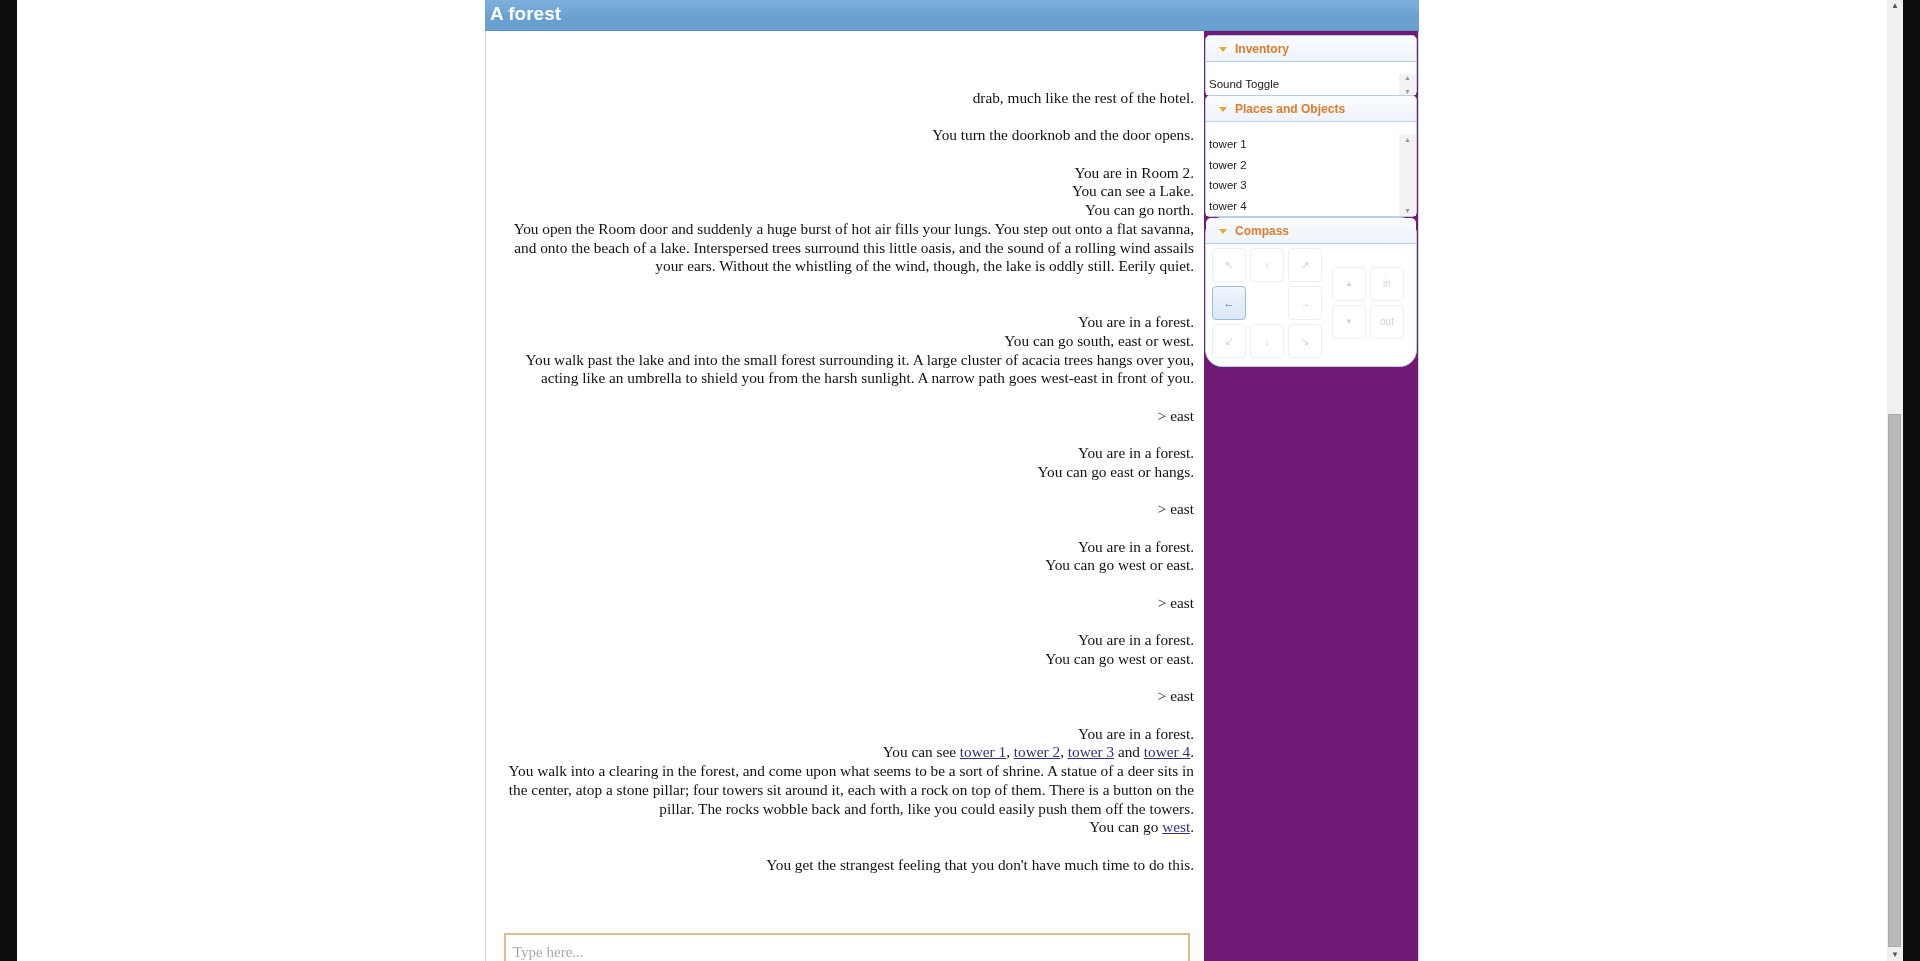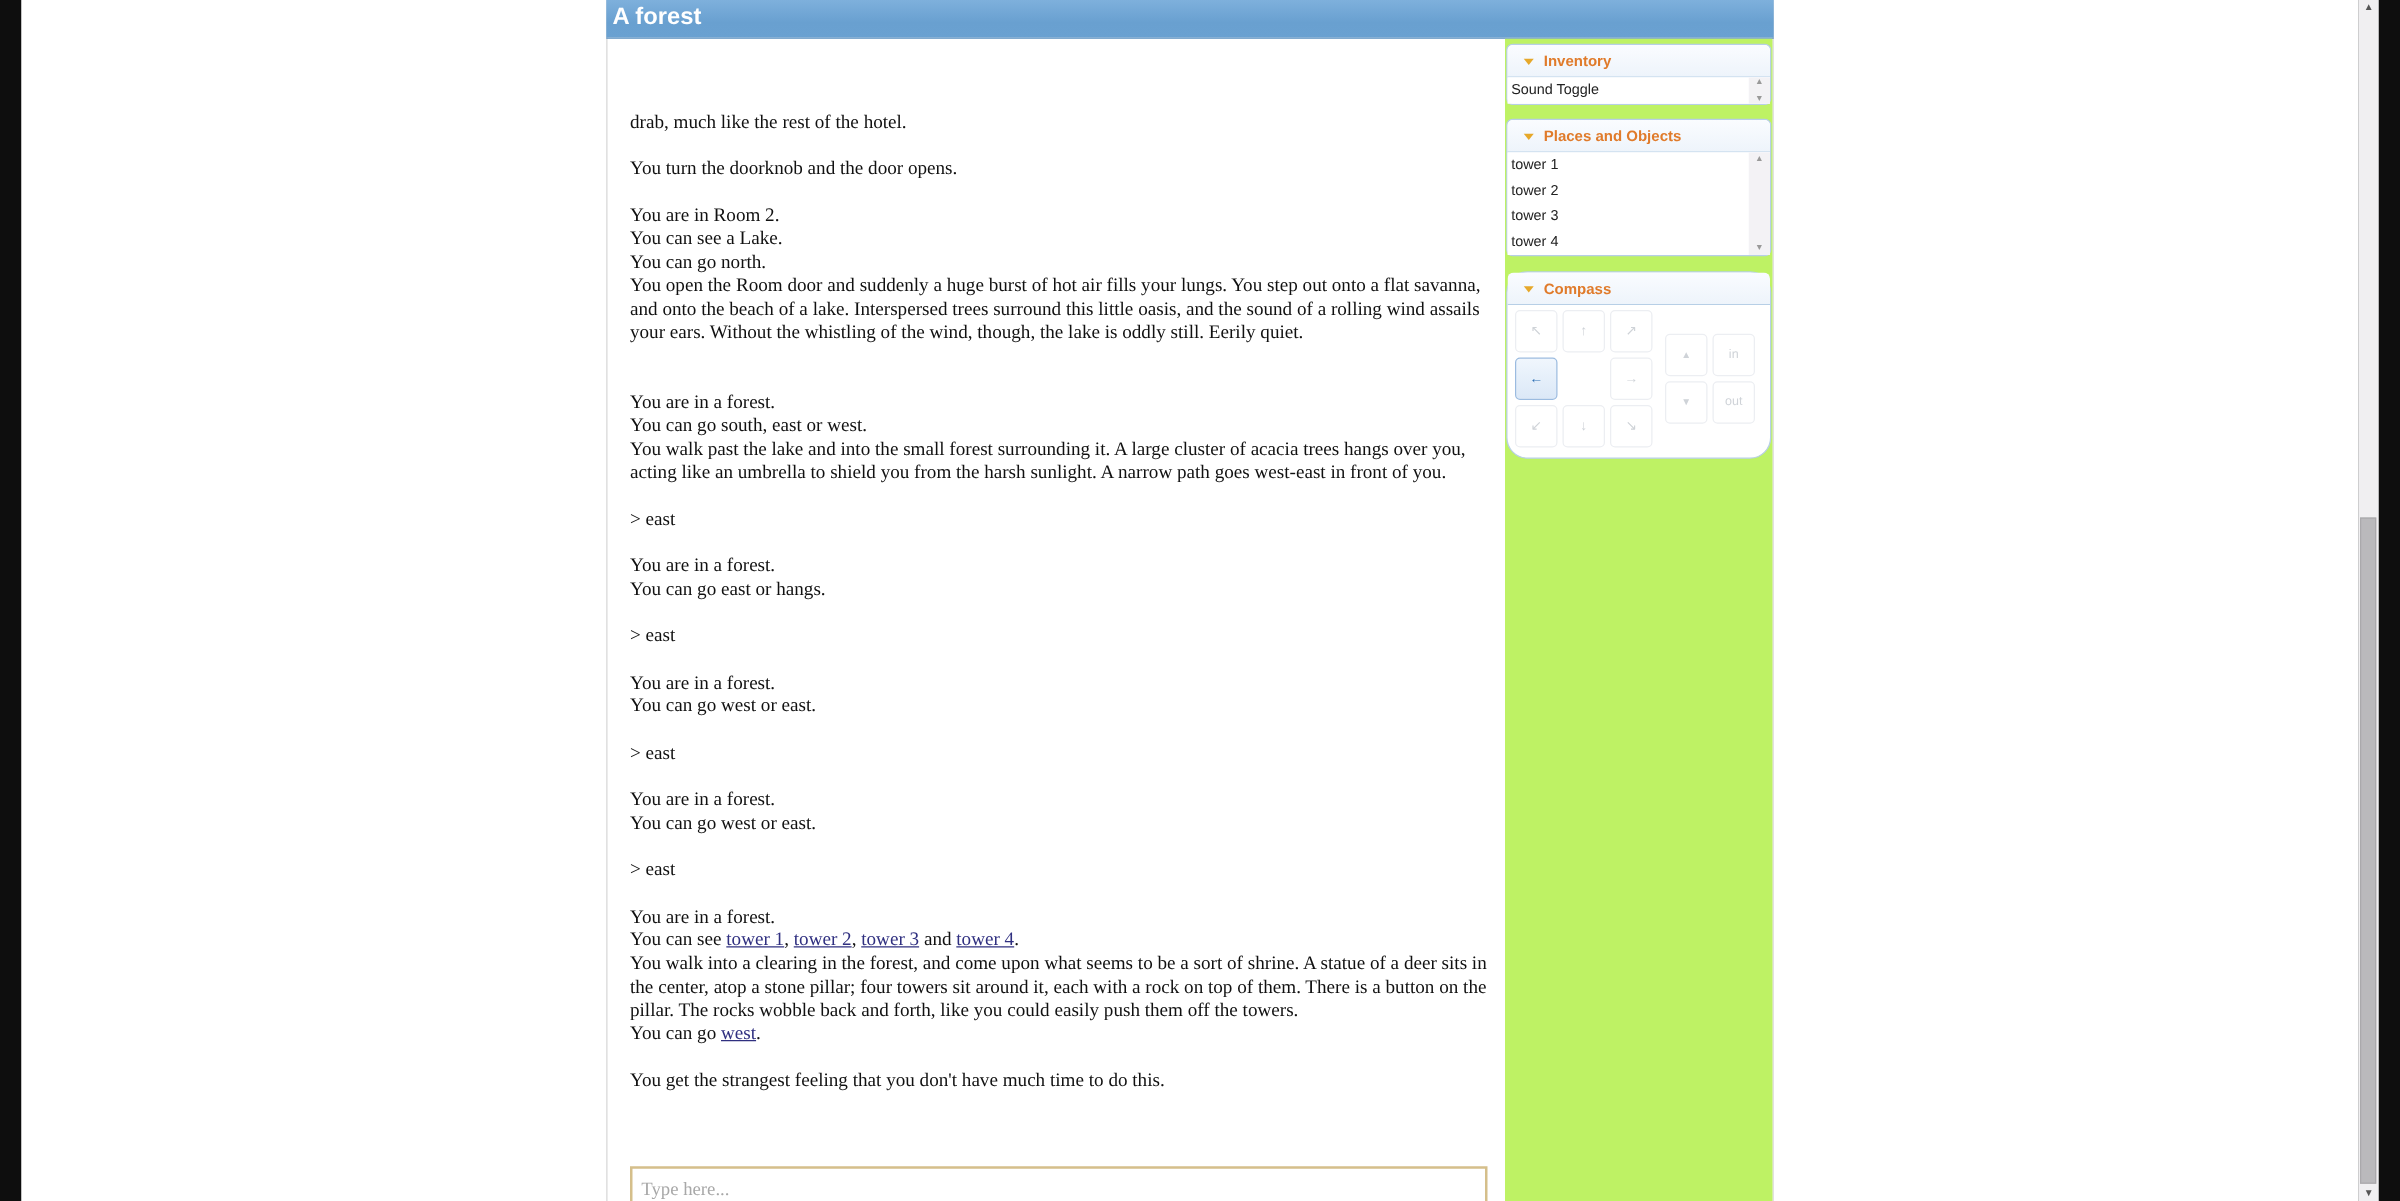--- a/index.html
+++ b/index.html
@@ -6,30 +6,30 @@
   html, body { width: 1920px; height: 961px; overflow: hidden; }
   body { background: #0e0e0e; position: relative; font-family: "Liberation Sans", sans-serif; }
   #page { position: absolute; left: 17px; top: 0; width: 1870px; height: 961px; background: #ffffff; }
   #vscroll { position: absolute; left: 1887px; top: 0; width: 16px; height: 961px; background: #f0eff1; }
   #vscroll .arrow { position: absolute; left: 0; width: 16px; height: 12px; color: #555; font-size: 8px; text-align: center; line-height: 12px; }
   #vscroll .thumb { position: absolute; left: 1px; top: 414px; width: 13px; height: 533px; background: #bab9bc; border: 1px solid #aaa9ac; }
   #gameBorder { position: absolute; left: 485px; top: 0; width: 934px; height: 961px; border-left: 1px solid #d8d8d8; border-right: 1px solid #d8d8d8; background: #fff; }
   #header { position: absolute; left: 485px; top: 0; width: 934px; height: 31px; background: linear-gradient(#7eb0dc, #69a0d0 60%, #6aa1d1); border-bottom: 1px solid #5a8fbf; }
   #header .title { position: absolute; left: 5px; top: 3px; color: #fff; font-weight: bold; font-size: 19px; font-family: "Liberation Sans", sans-serif; }
   #output { position: absolute; left: 504px; top: 33px; width: 690px; font-family: "Liberation Serif", serif; font-size: 15.3px; line-height: 18.7px; color: #111; }
-  #output p { min-height: 18.7px; }
+  #output p { min-height: 18.7px; text-align: right; }
   #output a { color: #303080; text-decoration: underline; }
   #cmd { position: absolute; left: 504px; top: 921px; width: 686px; height: 39px; border: 2px solid #d5bf8b; background: #fff; font-family: "Liberation Serif", serif; font-size: 15px; padding: 0 7px; color: #333; outline: none; margin-top: 12px; }
   #cmd::placeholder { color: #a8a8a8; }
-  #sidebar { position: absolute; left: 1204px; top: 31px; width: 214px; height: 930px; background: #bef264; }
+  #sidebar { position: absolute; left: 1204px; top: 31px; width: 214px; height: 930px; background: #701a75; }
   .pane { position: absolute; left: 1px; width: 212px; border: 1px solid #b7cfe6; border-radius: 5px; background: #fff; }
   .pane-head { height: 26px; border-bottom: 1px solid #b7cfe6; border-radius: 5px 5px 0 0; background: linear-gradient(#fafcff, #eef4fb); position: relative; }
   .pane-head .tri { position: absolute; left: 13px; top: 11px; width: 0; height: 0; border-left: 4px solid transparent; border-right: 4px solid transparent; border-top: 5px solid #e6a82a; }
   .pane-head .label { position: absolute; left: 29px; top: 6px; font-size: 12px; font-weight: bold; color: #e07b2b; }
-  .listbox { position: relative; background: #fff; }
+  .listbox { position: relative; background: #fff; margin-top: 12px; }
   .listbox .item { height: 20.5px; line-height: 20px; font-size: 11.5px; color: #222; padding-left: 3px; }
   .listbox .sb { position: absolute; right: 0; top: 0; width: 17px; height: 100%; background: #f3f2f5; }
   .listbox .sb .up, .listbox .sb .dn { position: absolute; left: 0; width: 17px; text-align: center; font-size: 7px; color: #999; }
   .listbox .sb .up { top: 2px; } .listbox .sb .dn { bottom: 2px; }
   #compassBody { position: relative; height: 122px; }
   .cbtn { position: absolute; width: 34px; height: 34px; border: 1px solid #eceef2; border-radius: 4px; background: #fff; color: #cfd3d8; font-size: 11px; text-align: center; line-height: 32px; }
   .cbtn.active { background: linear-gradient(#f0f6fd, #dbe8f7); border: 1px solid #9bbbe0; color: #2d6fb5; }
   .cbtn.small { font-size: 10px; }
 </style>
 </head>

